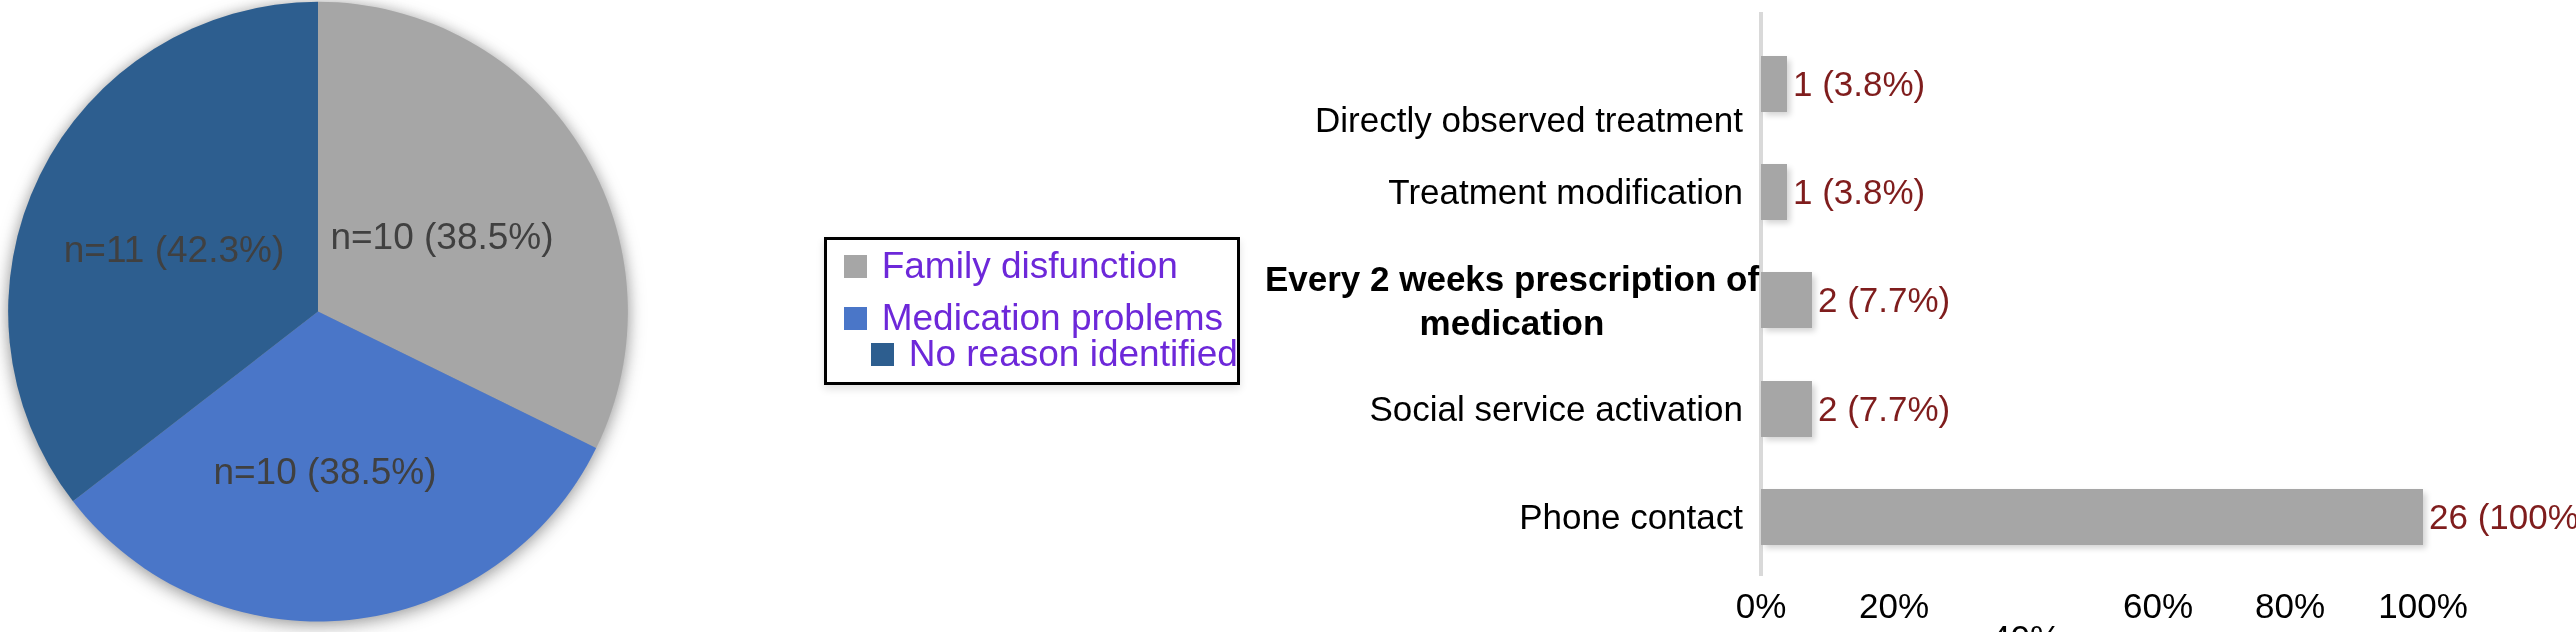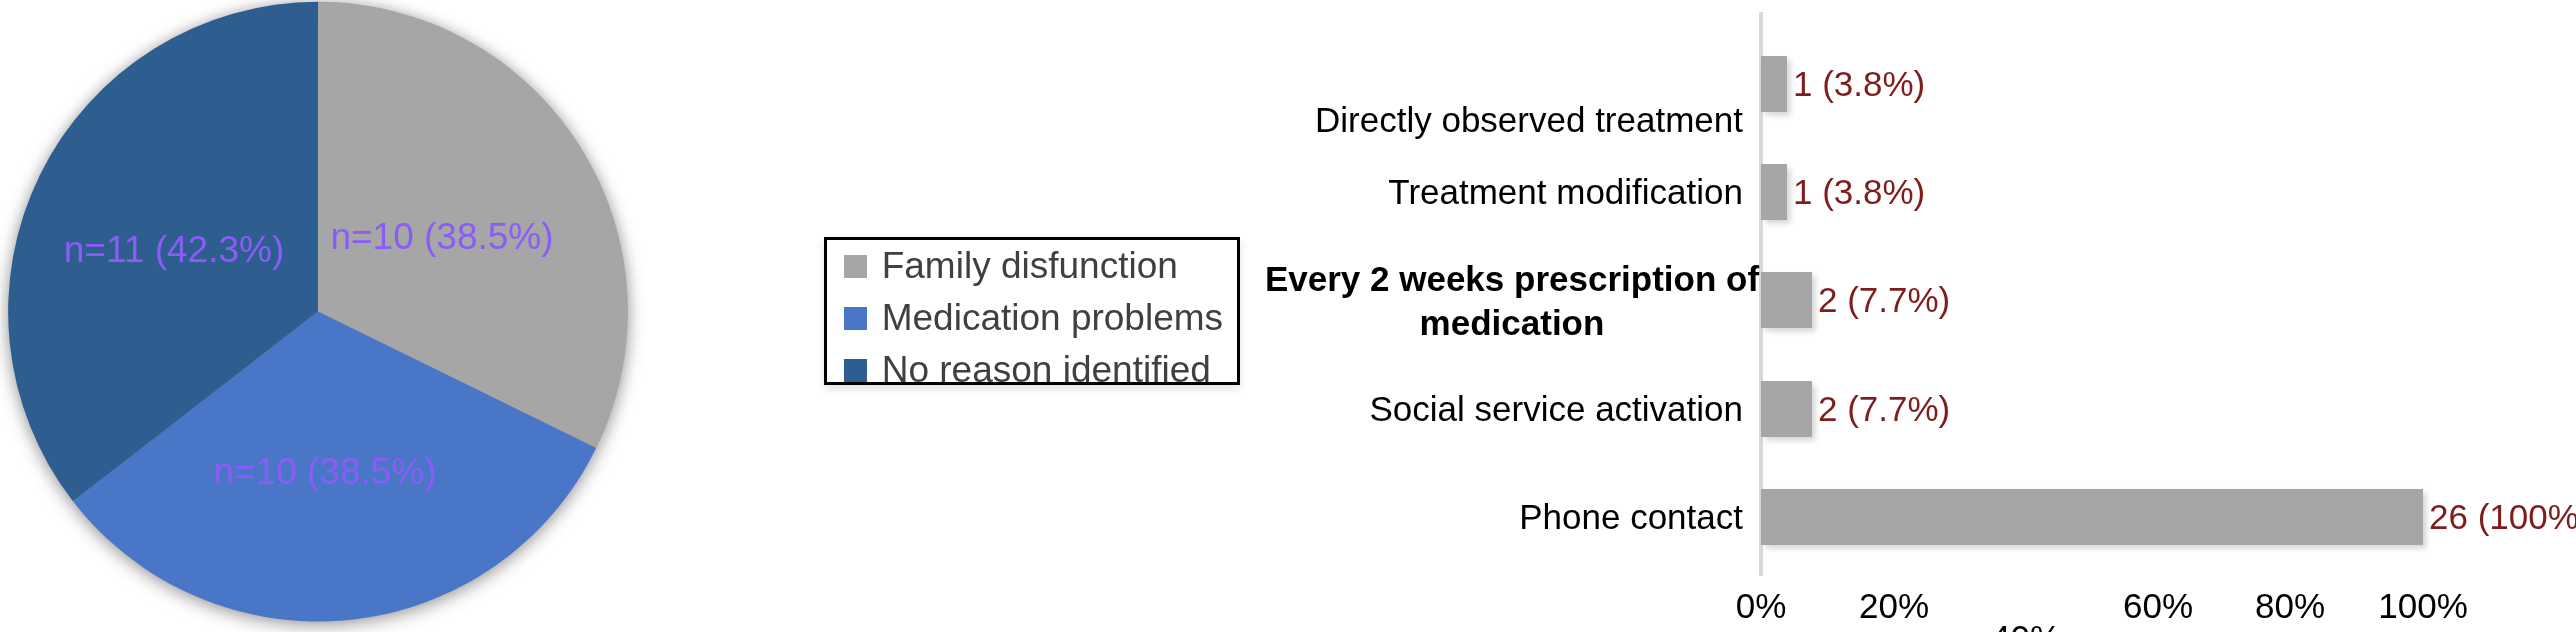--- a/index.html
+++ b/index.html
@@ -19,21 +19,21 @@
   
   .pie-svg {
     position: absolute;
     left: 0;
     top: 0;
     filter: drop-shadow(0px 4.4px 8.8px rgba(0,0,0,0.30)) drop-shadow(0px 0px 6.1px rgba(0,0,0,0.16));
   }
   .pie-label {
     position: absolute;
     transform: translate(-50%, -50%);
-    color: #8b5cf6;
+    color: #404040;
     font-size: 37px;
     white-space: nowrap;
   }
   .pl-gray { left: 442px; top: 237px; }
   .pl-blue { left: 325px; top: 472px; }
   .pl-dark { left: 174px; top: 250px; }
 
   
   .legend {
     position: absolute;
@@ -48,30 +48,30 @@
   }
   .legend-item {
     position: absolute;
     left: 16.7px;
     height: 44px;
     display: flex;
     align-items: center;
   }
   .legend-item.li-1 { top: 4.4px; }
   .legend-item.li-2 { top: 56px; }
-  .legend-item.li-3 { top: 108px; }
+  .legend-item.li-3 { top: 92px; margin-left: 27px; }
   .swatch {
     width: 23px;
     height: 23px;
     margin-right: 15px;
     flex: 0 0 auto;
   }
   .legend-text {
     font-size: 37px;
-    color: #404040;
+    color: #6d28d9;
     line-height: 44px;
     white-space: nowrap;
   }
 
   
   .axis-line {
     position: absolute;
     left: 1759px;
     top: 12.3px;
     width: 3.5px;

